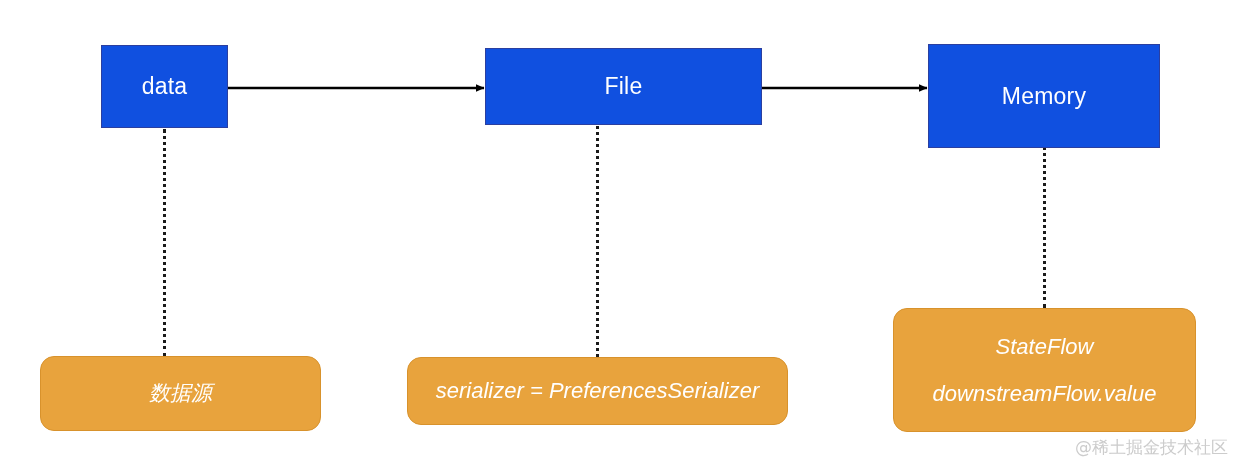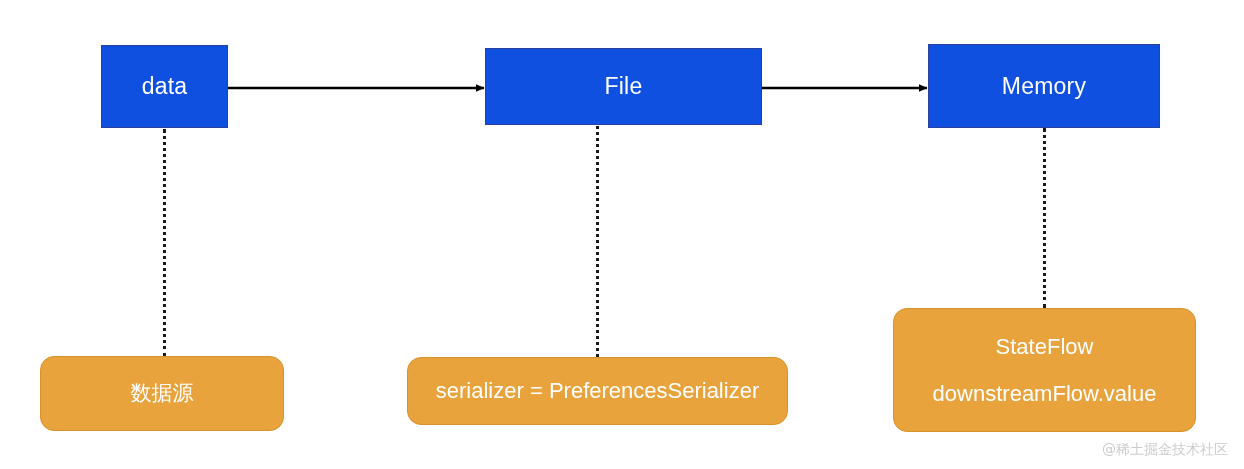--- a/index.html
+++ b/index.html
@@ -38,20 +38,21 @@
     display: flex;
     flex-direction: column;
     align-items: center;
     justify-content: center;
     color: #ffffff;
     font-size: 22px;
     font-family: "Liberation Sans", sans-serif;
     box-sizing: border-box;
     text-align: center;
     line-height: 1.25;
+    font-style: italic;
   }
   .node-orange.cjk {
     font-family: "DejaVu Sans", "Liberation Sans", sans-serif;
     font-size: 21px;
   }
   .node-orange .line2 {
     margin-top: 20px;
   }
   .dotted-link {
     position: absolute;
@@ -63,21 +64,21 @@
     left: 0;
     top: 0;
     width: 1244px;
     height: 469px;
     pointer-events: none;
   }
   .watermark {
     position: absolute;
     right: 16px;
     bottom: 10px;
-    font-size: 14px;
+    font-size: 17px;
     color: #cccccc;
     font-family: "DejaVu Sans", "Liberation Sans", sans-serif;
     white-space: nowrap;
   }
 </style>
 </head>
 <body>
 
 <div id="diagram-canvas">
 
@@ -96,25 +97,25 @@
   <div class="dotted-link" style="left:1043px; top:128px; height:180px;"></div>
 
   <div class="node-blue" style="left:101px; top:45px; width:127px; height:83px;">
     <span>data</span>
   </div>
 
   <div class="node-blue" style="left:485px; top:48px; width:277px; height:77px;">
     <span>File</span>
   </div>
 
-  <div class="node-blue" style="left:928px; top:44px; width:232px; height:84px;">
+  <div class="node-blue" style="left:928px; top:44px; width:232px; height:104px;">
     <span>Memory</span>
   </div>
 
-  <div class="node-orange cjk" style="left:40px; top:356px; width:244px; height:75px;">
+  <div class="node-orange cjk" style="left:40px; top:356px; width:281px; height:75px;">
     <span>数据源</span>
   </div>
 
   <div class="node-orange" style="left:407px; top:357px; width:381px; height:68px; font-size:22px;">
     <span>serializer = PreferencesSerializer</span>
   </div>
 
   <div class="node-orange" style="left:893px; top:308px; width:303px; height:124px;">
     <span>StateFlow</span>
     <span class="line2">downstreamFlow.value</span>

